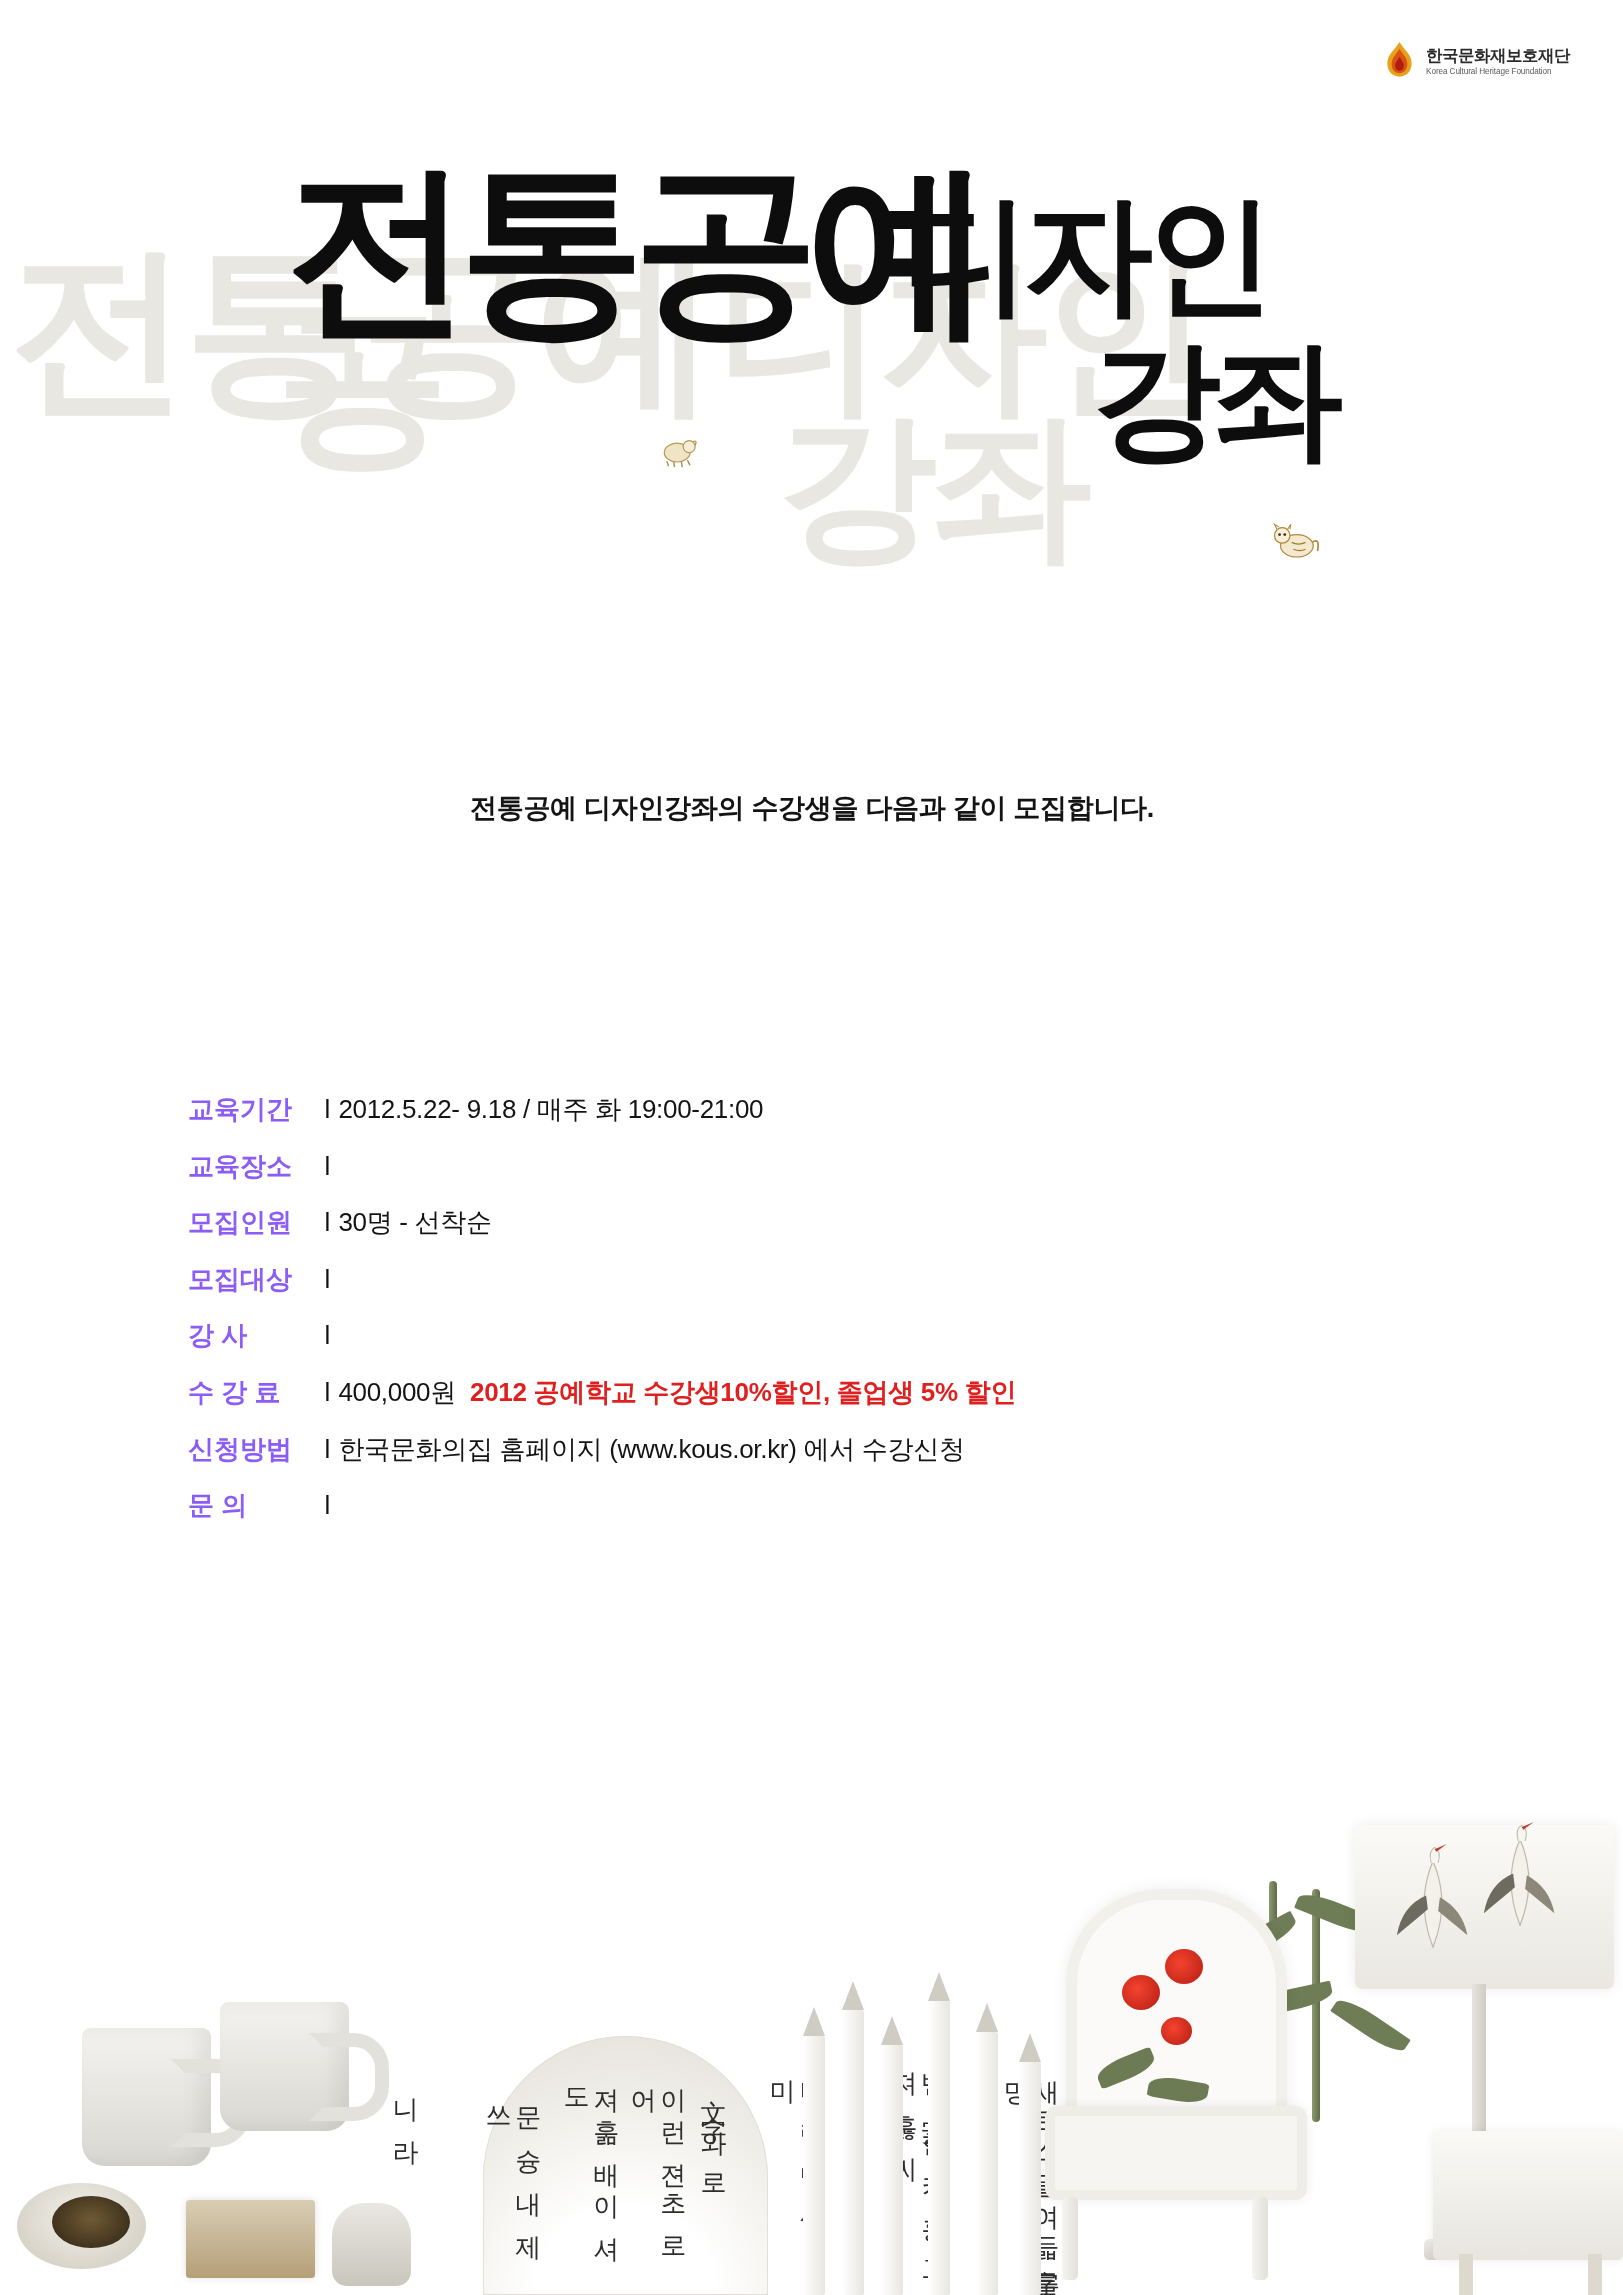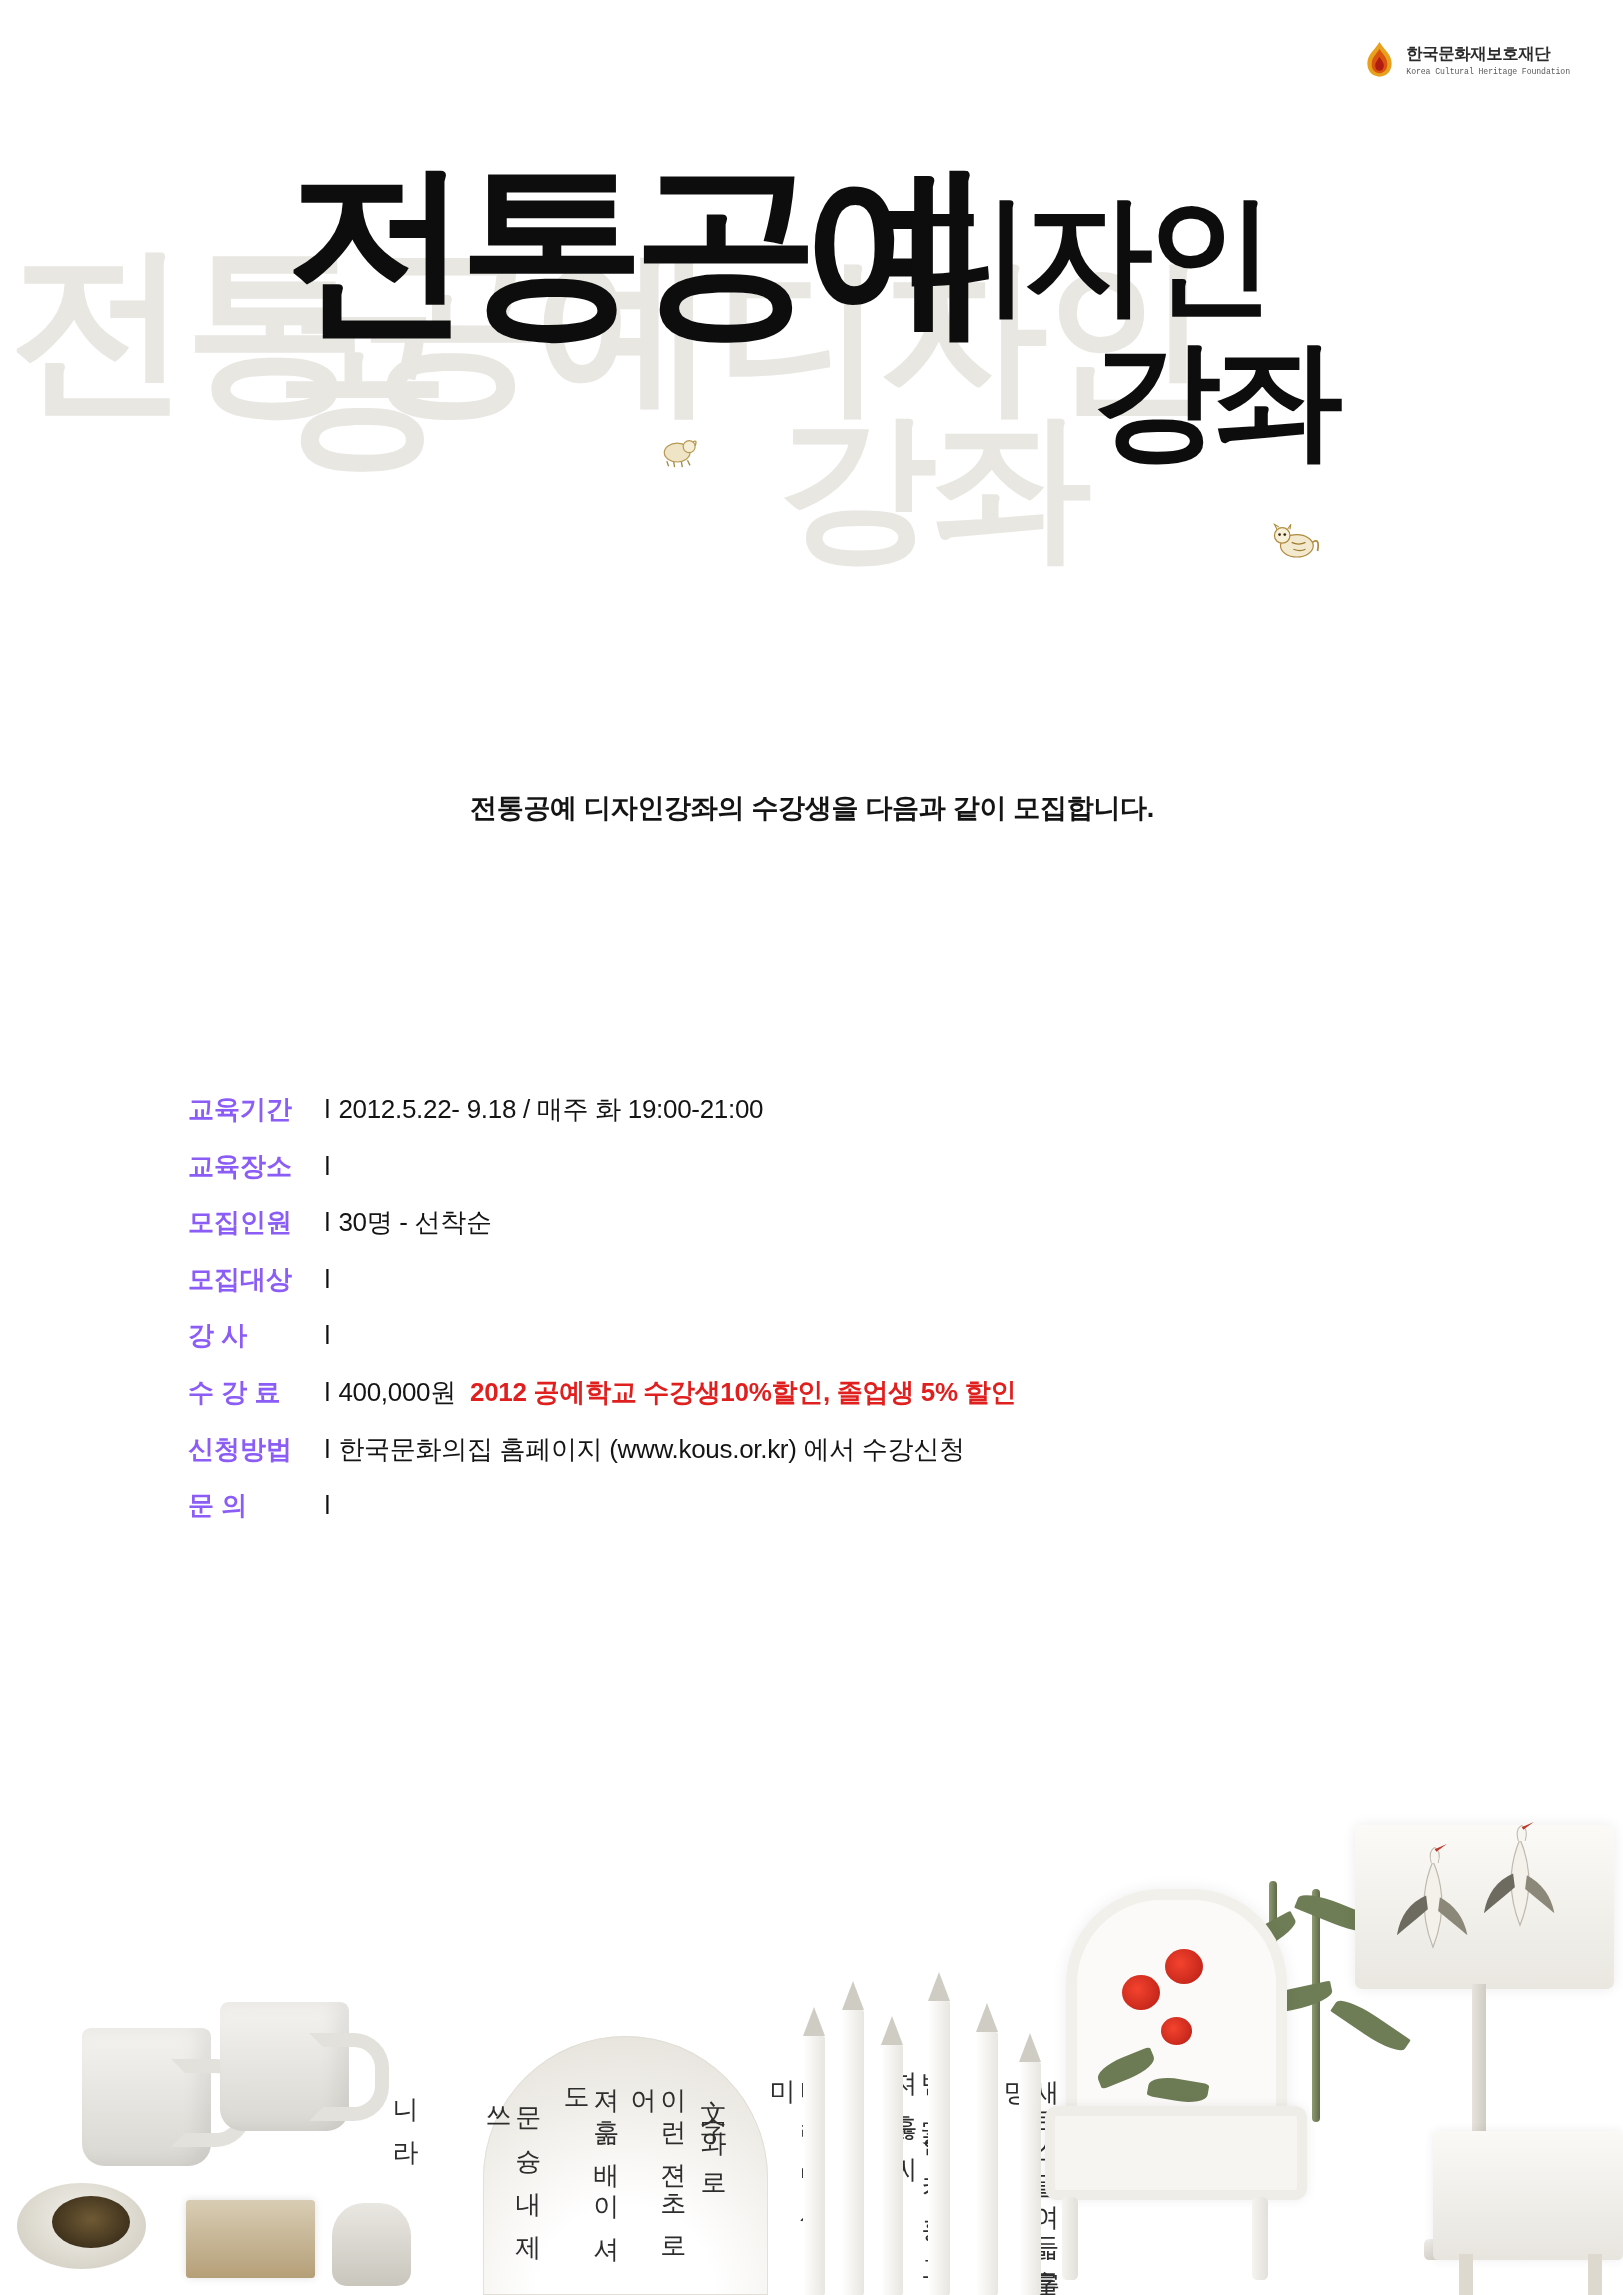--- a/index.html
+++ b/index.html
@@ -18,21 +18,20 @@
   }
 
   
   .logo-block {
     position: absolute;
     top: 41px;
     right: 54px;
     display: flex;
     align-items: center;
     gap: 10.4px;
-    font-family: Liberation Mono, monospace;
   }
   .logo-mark {
     width: 33px;
     height: 40px;
     position: relative;
   }
   .logo-text {
     line-height: 1.25;
   }
   .logo-text .kr {

